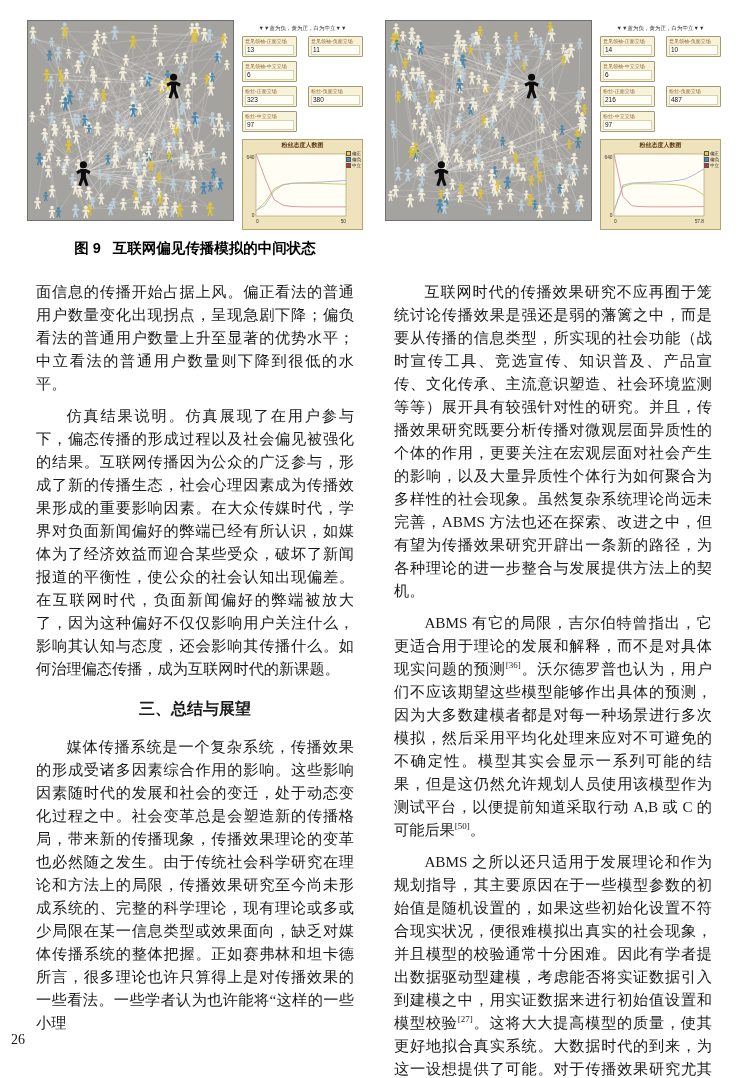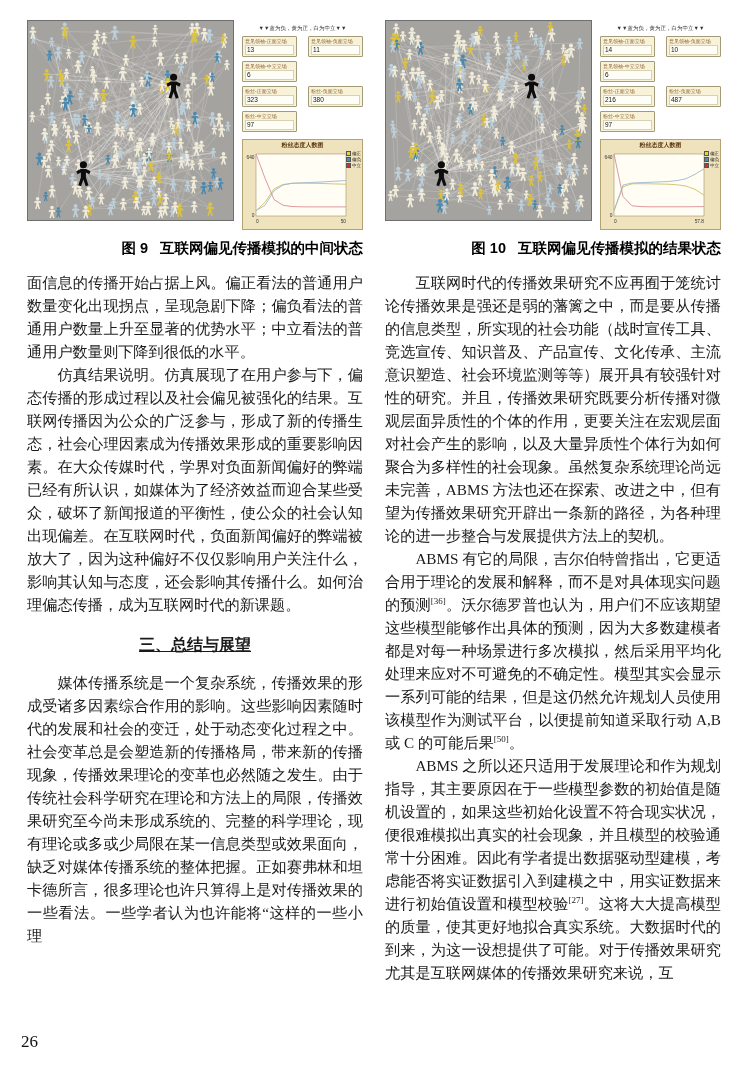--- a/index.html
+++ b/index.html
@@ -25,34 +25,34 @@
   .m-label { font-size:5px; color:#8a5a2b; line-height:6px; white-space:nowrap; }
   .m-value { font-size:6.5px; color:#111; background:#fffef6; border:1px solid #d8d2b4; margin-top:1px; padding:0 1px; line-height:8px; }
   .plot-frame { position:relative; margin-top:7px; width:121px; height:91px; background:#efe3bd; border:1px solid #b3a273; }
   .plot-title { font-size:6px; font-weight:bold; color:#5c3a12; text-align:center; line-height:11px; height:11px; }
   .plot-frame svg { display:block; }
   .plot-legend { position:absolute; top:11px; right:1px; display:flex; flex-direction:column; gap:1px; }
   .legend-item { display:flex; align-items:center; gap:1px; }
   .legend-swatch { width:5px; height:5px; border:0.5px solid #555; flex:none; }
   .legend-label { font-size:4.5px; color:#222; white-space:nowrap; }
   .figure-caption {
-    margin-top:9px; text-align:right; font-family:"Liberation Sans","DejaVu Sans",sans-serif;
+    margin-top:9px; text-align:center; font-family:"Liberation Sans","DejaVu Sans",sans-serif;
     font-weight:bold; font-size:14.5px; color:#000;
   }
   .figure-caption .cap-title { margin-left:12px; }
   .columns { display:flex; gap:22px; padding:13px 18px 0 27px; }
   .col { width:336px; font-size:15.2px; line-height:23px; text-align:justify; text-justify:inter-ideograph; }
-  .col p { margin:0; }
+  .col p { margin:9px; }
   .col p.indent { text-indent:2em;font-family:Liberation Serif, serif; }
   .col p sup { font-size:9px; line-height:0; }
   .col h2 {
     font-family:"Liberation Sans","DejaVu Sans",sans-serif; font-size:16px; font-weight:bold;
-    text-align:center; margin:17px 0 15px;text-decoration:underline;
+    text-align:center; margin:17px 0 15px;
   }
-  .page-number { position:absolute; left:21px; top:1032px; font-size:17px; color:#111; }
+  .page-number { position:absolute; left:11px; top:1032px; font-size:14px; color:#111; }
   .defs-holder { position:absolute; width:0; height:0; overflow:hidden; }
 </style>
 </head>
 <body>
 
 <svg class="defs-holder" aria-hidden="true">
   <defs>
     <g id="person-shape">
       <circle cx="0" cy="1.7" r="1.7"></circle>
       <path d="M -3.4,4.8 L -1.3,3.7 L 1.3,3.7 L 3.4,4.8 L 2.8,6.2 L 1.2,5.4 L 1.2,7.6 L 2.4,11.4 L 1.1,11.9 L 0,8.7 L -1.1,11.9 L -2.4,11.4 L -1.2,7.6 L -1.2,5.4 L -2.8,6.2 Z"></path>
@@ -1076,23 +1076,20 @@
                   <span class="legend-label">偏负</span>
                 </div>
                 <div class="legend-item">
                   <span class="legend-swatch" style="background: rgb(204, 47, 47);"></span>
                   <span class="legend-label">中立</span>
                 </div>
               </div>
           </div>
         </div>
       </div>
-      <div class="figure-caption">
-        <span>图 10</span><span class="cap-title">互联网偏见传播模拟的结果状态</span>
-      </div>
     </div>
 
   </div>
 
   <div class="columns">
     <div class="col" id="col-left">
         <p>面信息的传播开始占据上风。偏正看法的普通用户数量变化出现拐点，呈现急剧下降；偏负看法的普通用户数量上升至显著的优势水平；中立看法的普通用户数量则下降到很低的水平。</p>
         <p class="indent">仿真结果说明。仿真展现了在用户参与下，偏态传播的形成过程以及社会偏见被强化的结果。互联网传播因为公众的广泛参与，形成了新的传播生态，社会心理因素成为传播效果形成的重要影响因素。在大众传媒时代，学界对负面新闻偏好的弊端已经有所认识，如媒体为了经济效益而迎合某些受众，破坏了新闻报道的平衡性，使公众的社会认知出现偏差。在互联网时代，负面新闻偏好的弊端被放大了，因为这种偏好不仅仅影响用户关注什么，影响其认知与态度，还会影响其传播什么。如何治理偏态传播，成为互联网时代的新课题。</p>
         <h2>三、总结与展望</h2>
         <p class="indent">媒体传播系统是一个复杂系统，传播效果的形成受诸多因素综合作用的影响。这些影响因素随时代的发展和社会的变迁，处于动态变化过程之中。社会变革总是会塑造新的传播格局，带来新的传播现象，传播效果理论的变革也必然随之发生。由于传统社会科学研究在理论和方法上的局限，传播效果研究至今尚未形成系统的、完整的科学理论，现有理论或多或少局限在某一信息类型或效果面向，缺乏对媒体传播系统的整体把握。正如赛弗林和坦卡德所言，很多理论也许只算得上是对传播效果的一些看法。一些学者认为也许能将“这样的一些小理</p>

